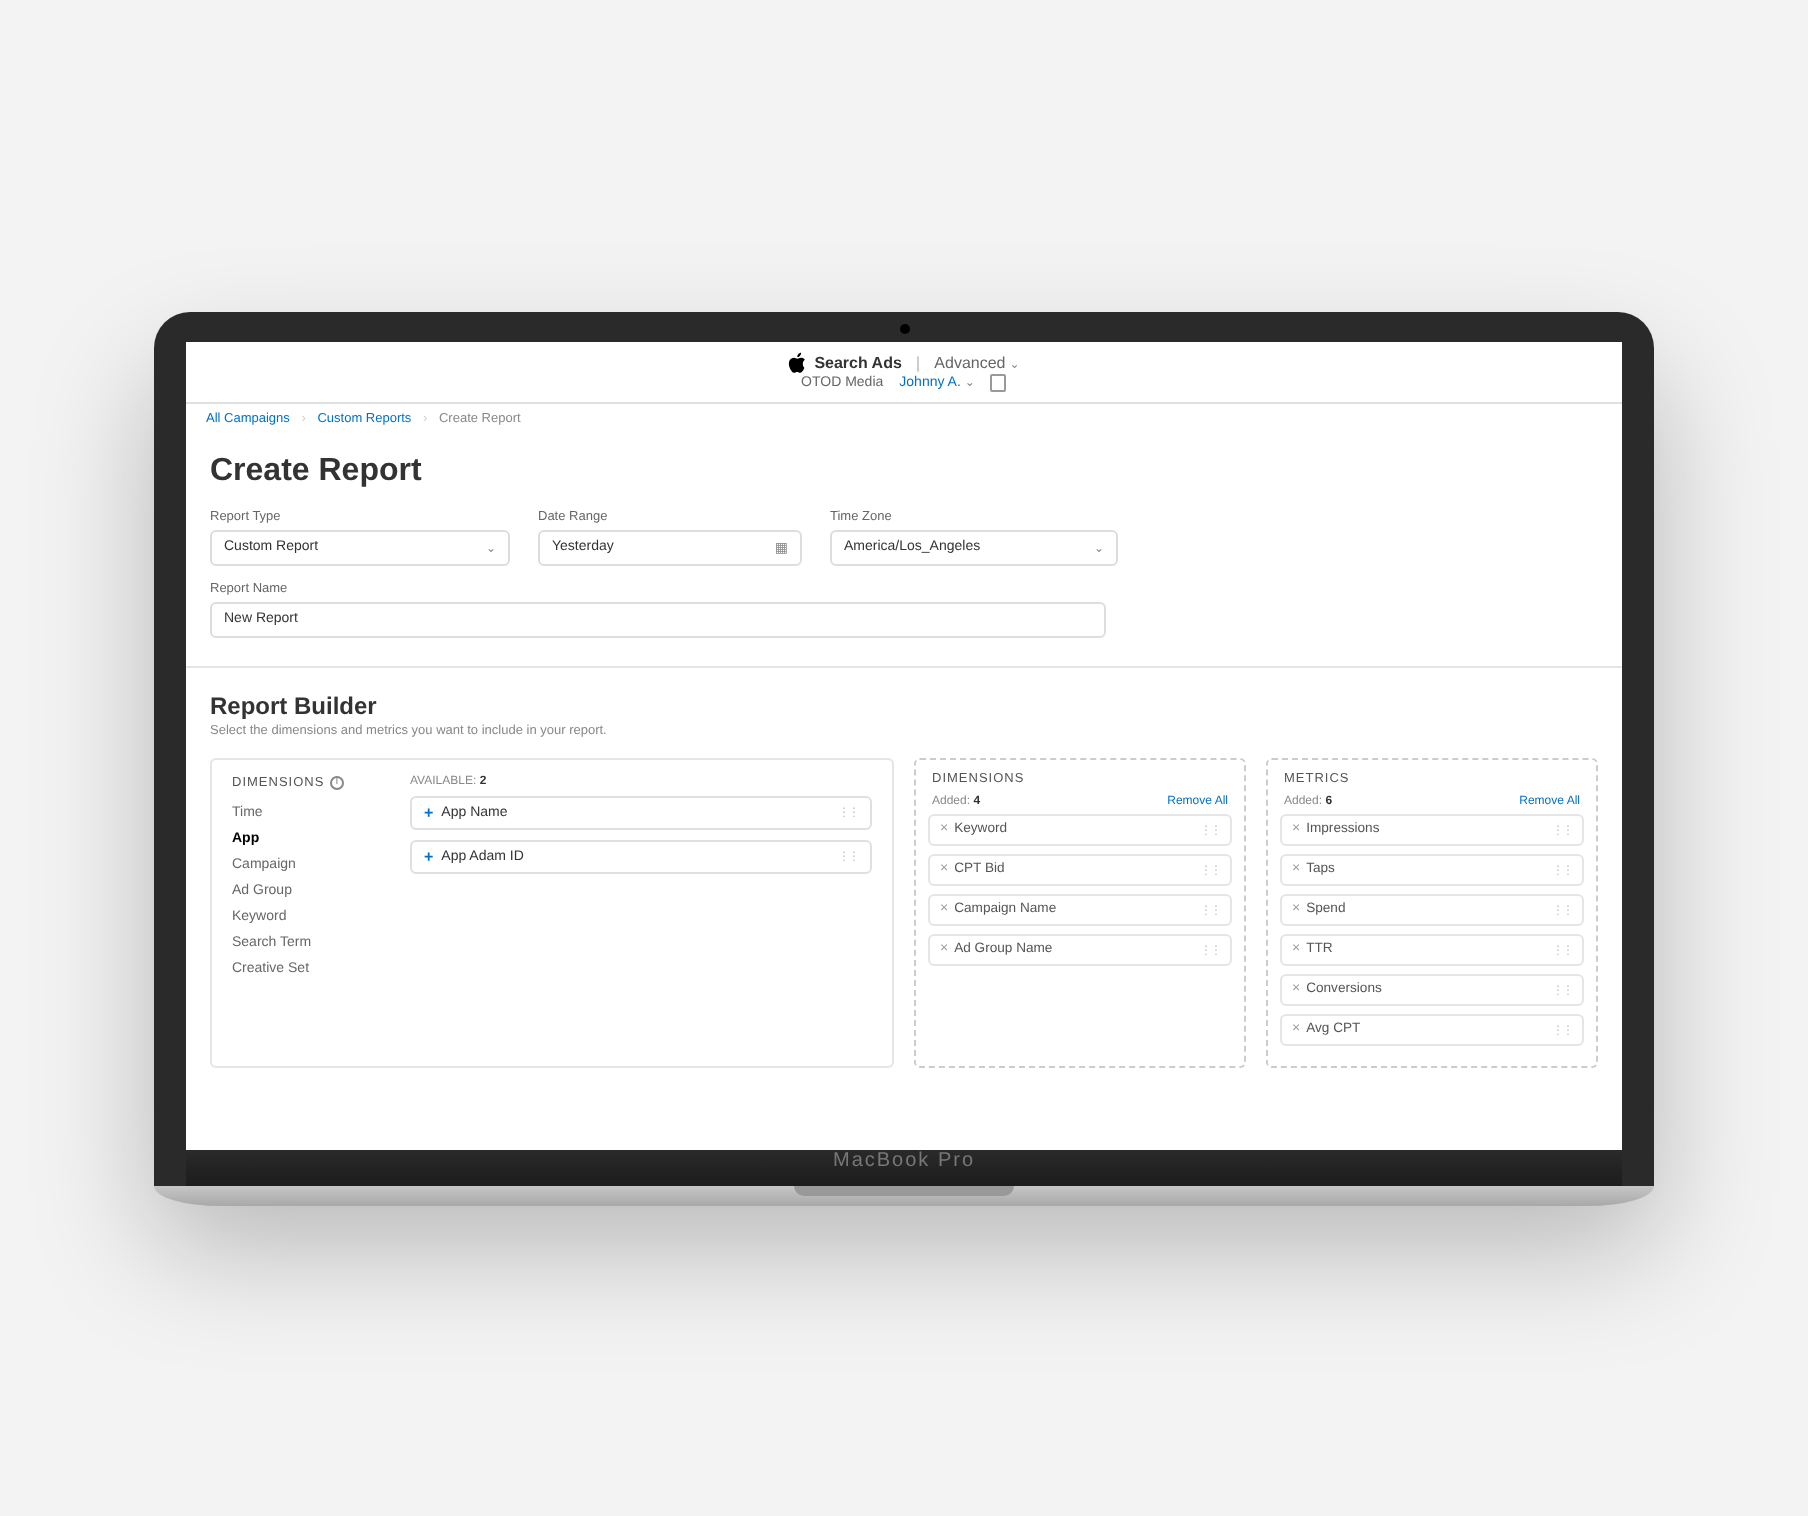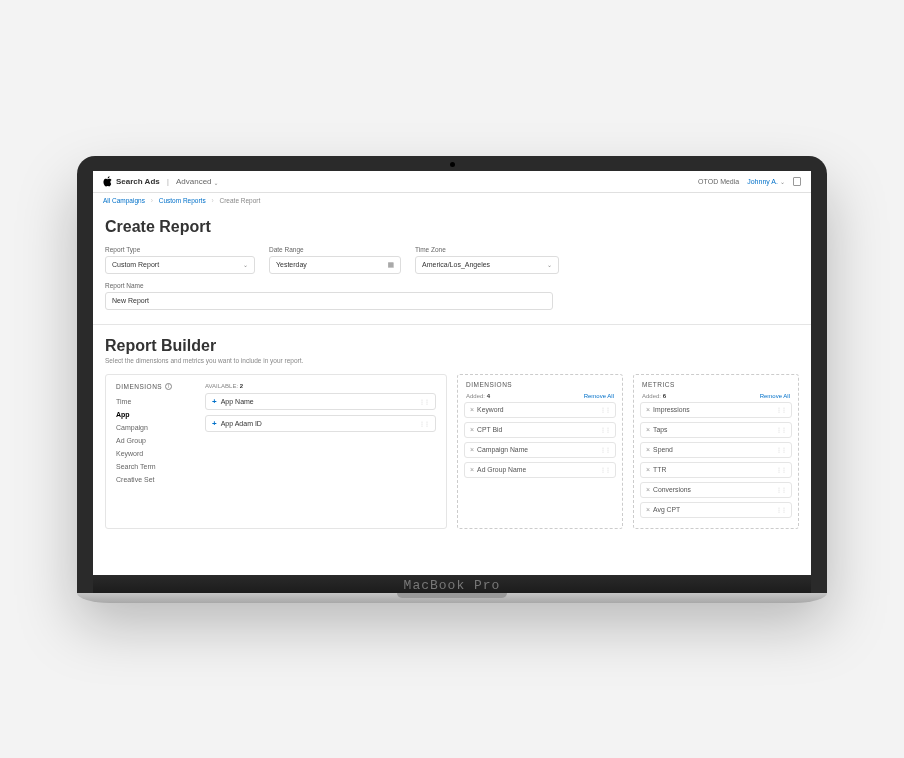--- a/index.html
+++ b/index.html
@@ -2,25 +2,25 @@
 <html><head>
 <meta charset="utf-8">
 <style>
 * { box-sizing: border-box; margin: 0; padding: 0; }
 body { background: #f3f3f3; font-family: -apple-system, "Helvetica Neue", Arial, sans-serif; display: flex; align-items: center; justify-content: center; min-height: 758px; width: 904px; }
 
 .laptop { width: 750px; position: relative; }
 .bezel { background: #2a2a2a; border-radius: 18px 18px 0 0; padding: 14px 16px 0 16px; box-shadow: 0 30px 60px rgba(0,0,0,0.25); }
 .camera { width: 5px; height: 5px; background: #000; border-radius: 50%; margin: -8px auto 4px auto; }
 .screen { background: #fff; height: 404px; overflow: hidden; font-size: 7px; color: #333; }
-.hinge { background: linear-gradient(#2a2a2a,#1c1c1c); height: 18px; display:flex; align-items:flex-end; justify-content:center; color:#777; font-size:13px; letter-spacing:1px;font-family:Liberation Mono, monospace; }
+.hinge { background: linear-gradient(#2a2a2a,#1c1c1c); height: 18px; display:flex; align-items:flex-start; justify-content:center; color:#777; font-size:10px; letter-spacing:1px; }
 .base { background: linear-gradient(#c6c6c6,#a8a8a8); height: 10px; border-radius: 0 0 40px 40px / 0 0 12px 12px; position: relative; }
 .base::after { content:''; position:absolute; left:50%; transform:translateX(-50%); top:0; width:110px; height:5px; background:#999; border-radius: 0 0 6px 6px;}
 
-.topbar { display:flex; align-items:center; justify-content:space-between; padding:5px 10px; border-bottom:1px solid #e0e0e0; }
+.topbar { display:flex; align-items:center; justify-content:space-between; padding:5px 10px; border-bottom:1px solid #e0e0e0;flex-direction:column; }
 .brand { display:flex; align-items:center; gap:4px; font-weight:600; font-size:8px; }
 .brand .sep { color:#ccc; margin: 0 3px; }
 .brand .adv { color:#666; font-weight:400; display:flex; align-items:flex-end; gap:2px;}
 .topright { display:flex; align-items:center; gap:8px; font-size:7px;}
 .topright .org { color:#666; }
 .topright .user { color:#0070c9; display:flex; align-items:center; gap:2px;}
 
 .crumbs { padding: 4px 10px; font-size:6.5px; color:#888; }
 .crumbs .link { color:#0070c9; }
 .crumbs .sep { margin: 0 4px; color:#ccc; }
@@ -34,21 +34,21 @@
 .field.w2 { flex: 0 0 132px; }
 .field.w3 { flex: 0 0 144px; }
 .field.full { flex: 0 0 448px; }
 .flabel { font-size:6.5px; color:#666;}
 .select, .input { border:1px solid #ddd; border-radius:3px; padding: 3px 6px; font-size:7px; color:#333; background:#fff; display:flex; align-items:center; justify-content:space-between; height:18px; }
 .chev { color:#888; font-size:6px;}
 .cal { color:#888; font-size:7px;}
 
 .divider { border:none; border-top:1px solid #e5e5e5; margin: 14px -12px 12px -12px;}
 
-.h2 { font-size:16px; font-weight:700; margin-bottom:2px;margin-top:12px;}
+.h2 { font-size:12px; font-weight:700; margin-bottom:2px;margin-top:12px;}
 .sub { font-size:6.5px; color:#888; margin-bottom:10px;}
 
 .builder { display:flex; gap:10px; }
 .panel-left { flex: 1; border:1px solid #e5e5e5; border-radius:3px; padding: 8px 10px; display:flex; gap:14px; }
 .dim-header { text-transform:uppercase; font-size:6.5px; color:#555; letter-spacing:0.5px; margin-bottom:8px; display:flex; align-items:center; gap:3px;}
 .info-icon { width:7px; height:7px; border:0.5px solid #888; border-radius:50%; display:inline-flex; align-items:center; justify-content:center; font-size:5px; color:#888;}
 
 .cat-list { display:flex; flex-direction:column; gap:6px; width:75px;}
 .cat-item { font-size:7px; color:#666; cursor:pointer;}
 .cat-item.active { color:#000; font-weight:600;}

